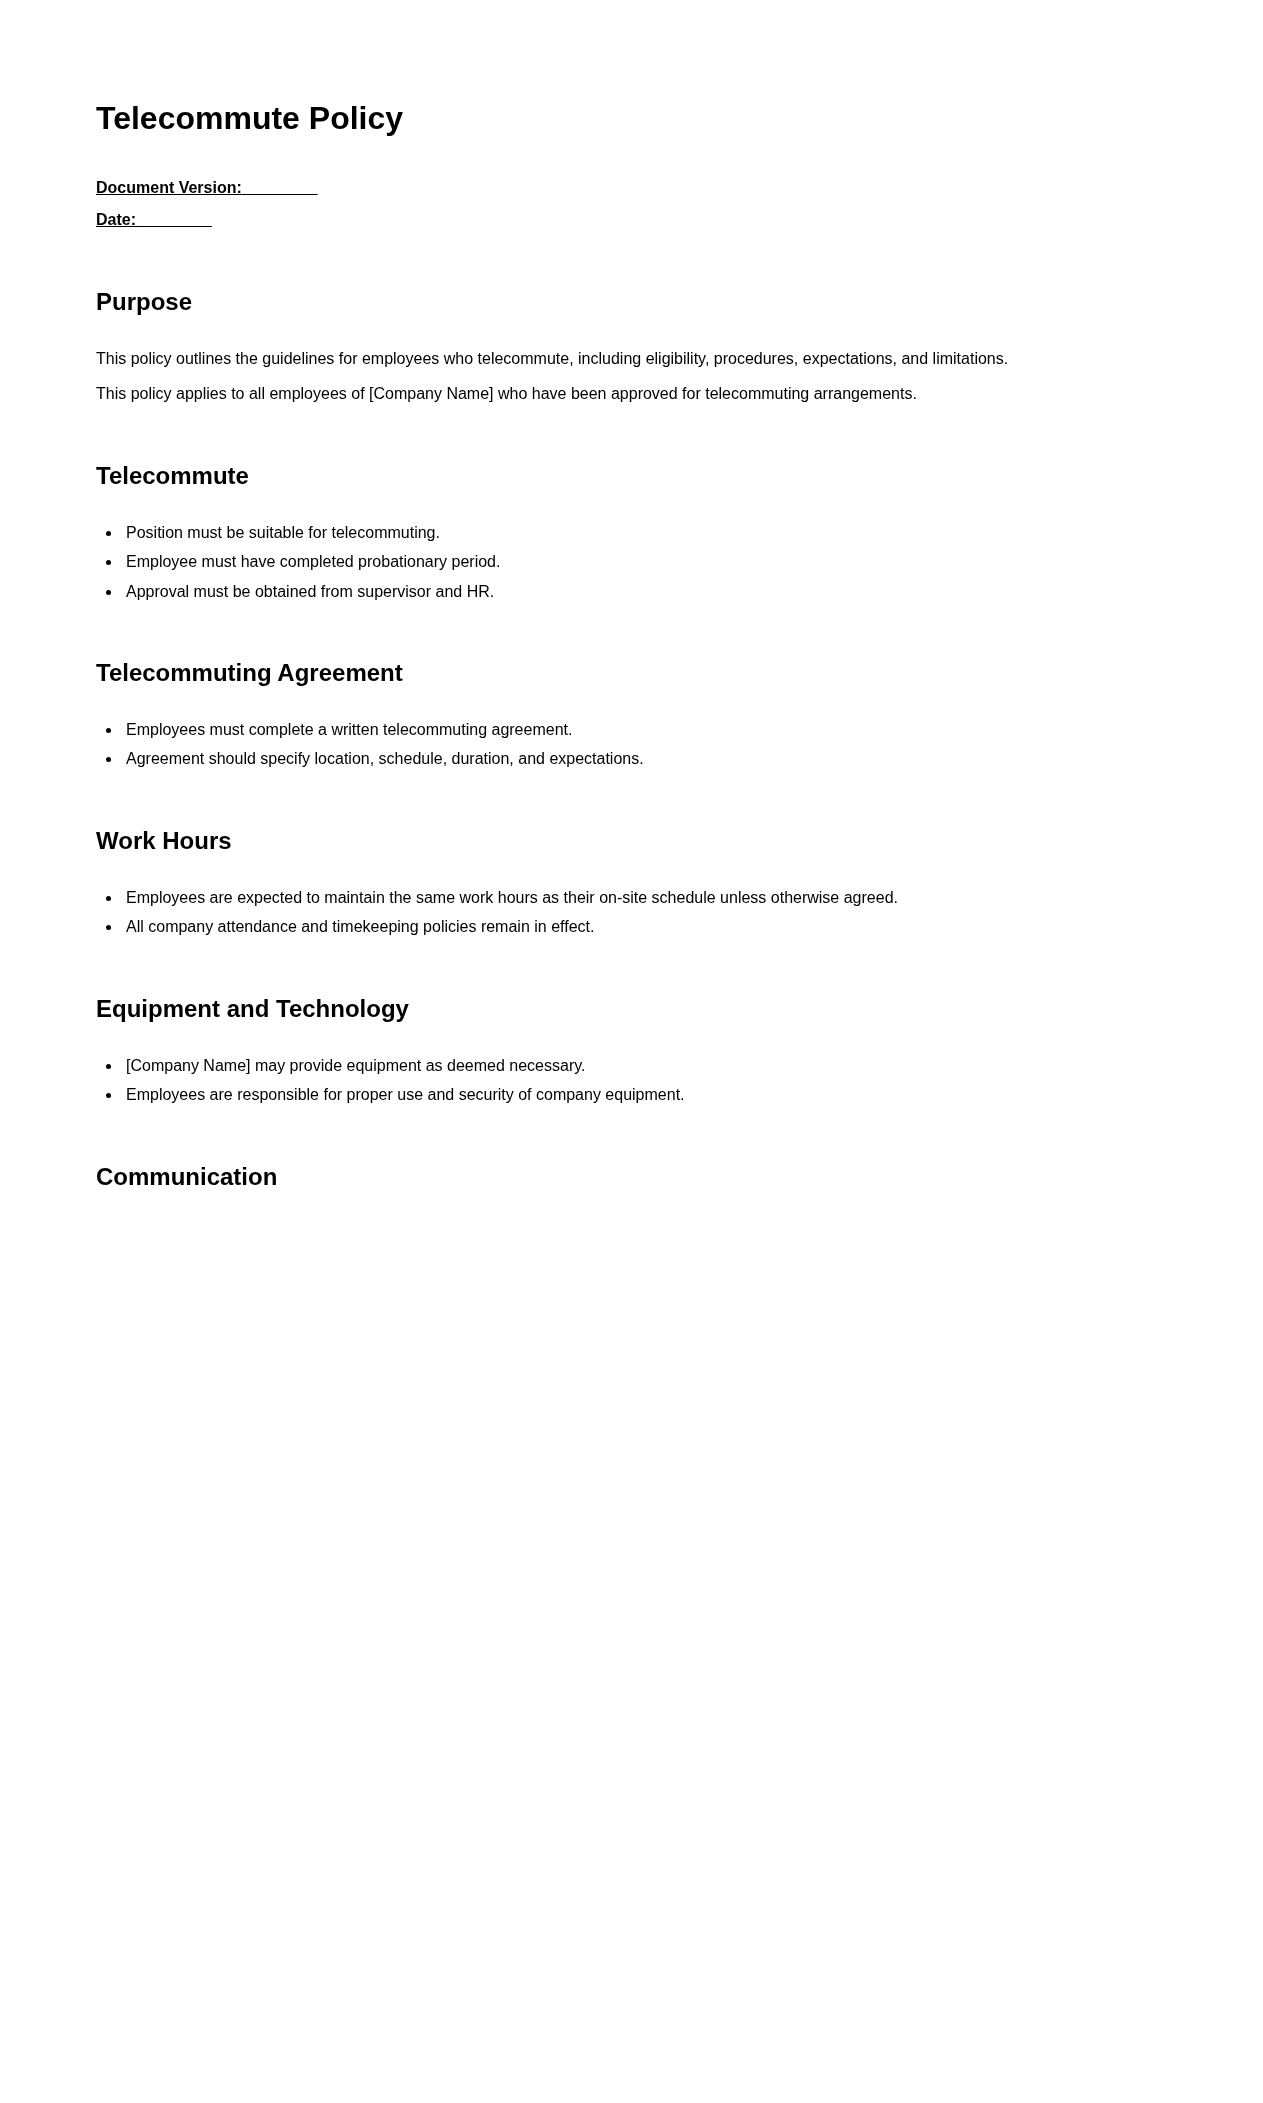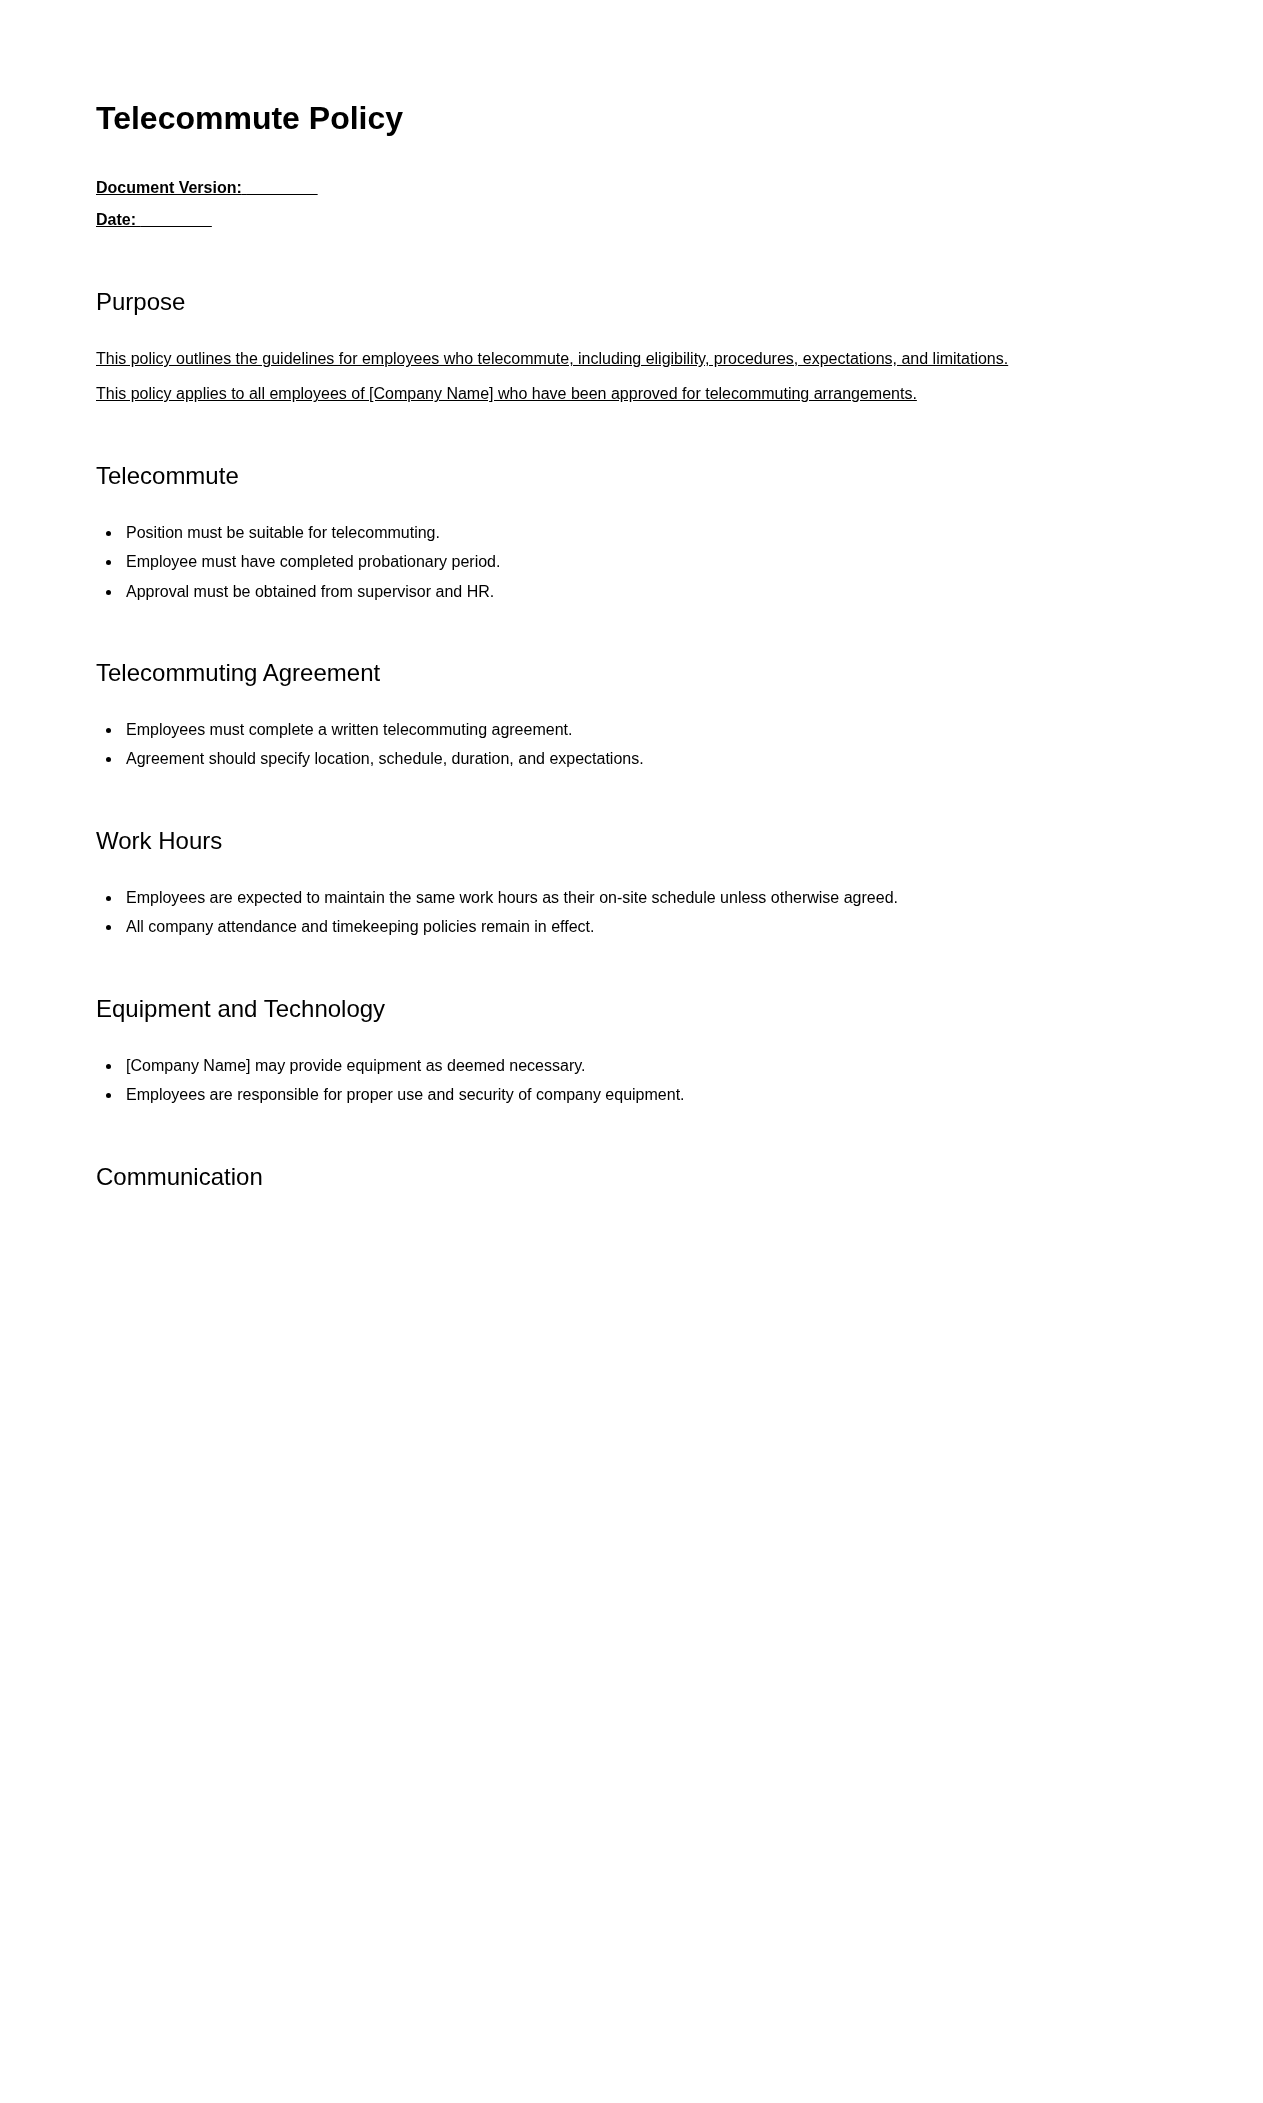--- a/index.html
+++ b/index.html
@@ -34,28 +34,27 @@
     font-weight: bold;
     line-height: 1.15;
     text-decoration: underline;
   }
   .meta .blank {
     font-weight: bold;
     letter-spacing: 0;
   }
   h2.section-heading {
     font-size: 24px;
-    font-weight: normal;
+    font-weight: bold;
     line-height: 1.15;
     margin: 58px 0 34px 0;
   }
   p.section-paragraph {
     margin: 0 0 16px 0;
     line-height: 1.2;
-    text-decoration: underline;
   }
   ul.section-list {
     margin: 0 0 16px 0;
     padding: 0 0 0 26px;
     list-style-type: disc;
   }
   ul.section-list li {
     margin: 0 0 10px 0;
     line-height: 1.2;
     padding-left: 4px;

